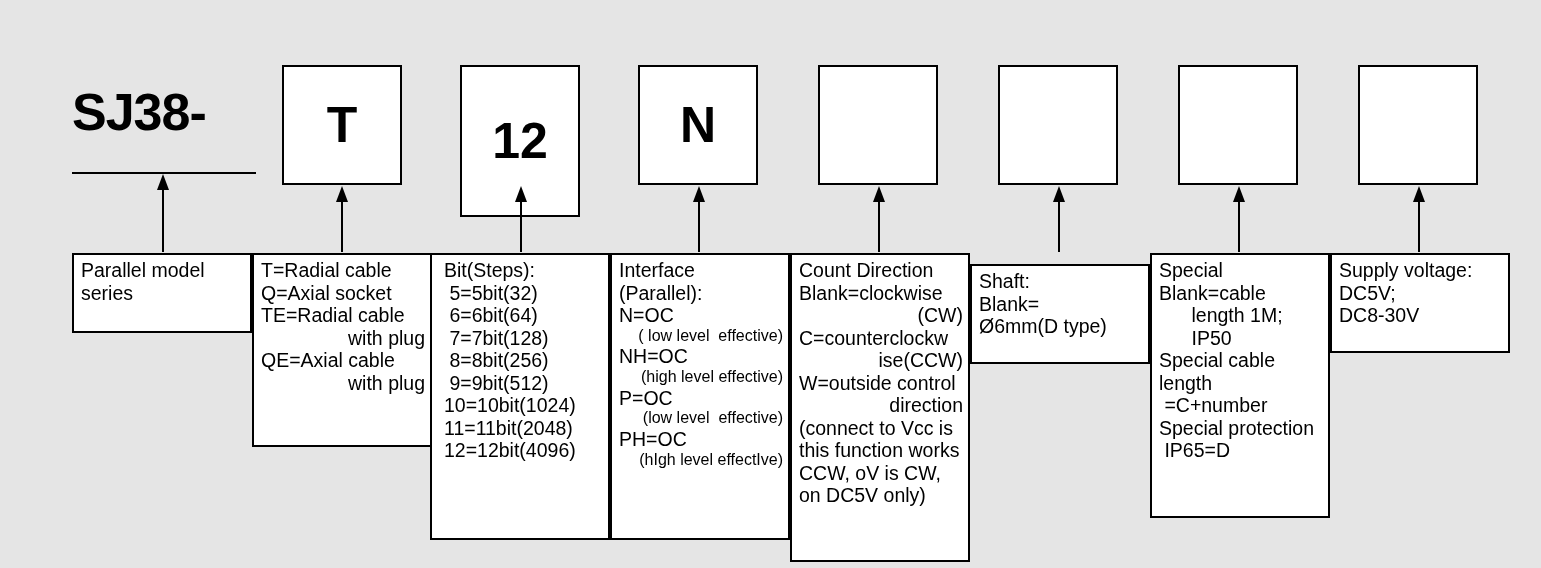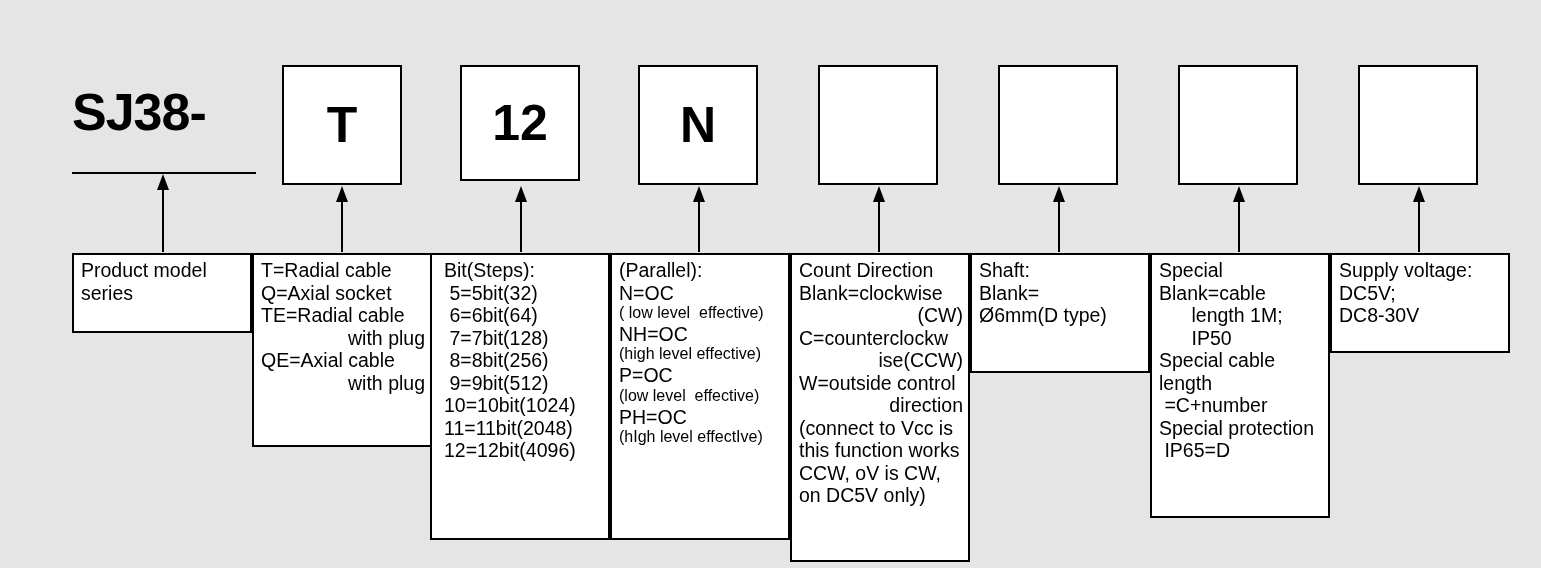--- a/index.html
+++ b/index.html
@@ -78,37 +78,38 @@
     line-height: 1.155;
     overflow: hidden;
   }
   .desc-box .ln {
     display: block;
     white-space: pre;
   }
   .desc-box .ln.small {
     font-size: 16px;
     line-height: 1.18;
+    text-align: right;
   }
   .desc-box .ln.center {
     text-align: right;
   }
 </style>
 </head>
 <body>
 
 <div id="canvas">
 
   <div class="series-label" style="left:72px; top:86px;">SJ38-</div>
   <div class="series-underline" style="left:72px; top:172px; width:184px;"></div>
 
   <div class="code-box" style="left:282px; top:65px; width:120px; height:120px;">
     <span>T</span>
   </div>
-  <div class="code-box" style="left:460px; top:65px; width:120px; height:116px;">
+  <div class="code-box" style="left:460px; top:65px; width:120px; height:152px;">
     <span>12</span>
   </div>
   <div class="code-box" style="left:638px; top:65px; width:120px; height:120px;">
     <span>N</span>
   </div>
   <div class="code-box" style="left:818px; top:65px; width:120px; height:120px;">
     <span></span>
   </div>
   <div class="code-box" style="left:998px; top:65px; width:120px; height:120px;">
     <span></span>
@@ -123,21 +124,21 @@
   <div class="arrow" style="left:162px; top:188px; height:64px;"></div>
   <div class="arrow" style="left:341px; top:200px; height:52px;"></div>
   <div class="arrow" style="left:520px; top:200px; height:52px;"></div>
   <div class="arrow" style="left:698px; top:200px; height:52px;"></div>
   <div class="arrow" style="left:878px; top:200px; height:52px;"></div>
   <div class="arrow" style="left:1058px; top:200px; height:52px;"></div>
   <div class="arrow" style="left:1238px; top:200px; height:52px;"></div>
   <div class="arrow" style="left:1418px; top:200px; height:52px;"></div>
 
   <div class="desc-box" style="left:72px; top:253px; width:180px; height:80px;">
-      <span class="ln">Product model</span>
+      <span class="ln">Parallel model</span>
       <span class="ln">series</span>
     </div>
 
   <div class="desc-box" style="left:252px; top:253px; width:180px; height:194px;">
       <span class="ln">T=Radial cable</span>
       <span class="ln">Q=Axial socket</span>
       <span class="ln">TE=Radial cable</span>
       <span class="ln center">with plug</span>
       <span class="ln">QE=Axial cable</span>
       <span class="ln center">with plug</span>
@@ -149,20 +150,21 @@
       <span class="ln"> 6=6bit(64)</span>
       <span class="ln"> 7=7bit(128)</span>
       <span class="ln"> 8=8bit(256)</span>
       <span class="ln"> 9=9bit(512)</span>
       <span class="ln">10=10bit(1024)</span>
       <span class="ln">11=11bit(2048)</span>
       <span class="ln">12=12bit(4096)</span>
     </div>
 
   <div class="desc-box" style="left:610px; top:253px; width:180px; height:287px;">
+      <span class="ln">Interface</span>
       <span class="ln">(Parallel):</span>
       <span class="ln">N=OC</span>
       <span class="ln small">( low level  effective)</span>
       <span class="ln">NH=OC</span>
       <span class="ln small">(high level effective)</span>
       <span class="ln">P=OC</span>
       <span class="ln small">(low level  effective)</span>
       <span class="ln">PH=OC</span>
       <span class="ln small">(hIgh level effectIve)</span>
     </div>
@@ -174,21 +176,21 @@
       <span class="ln">C=counterclockw</span>
       <span class="ln center">ise(CCW)</span>
       <span class="ln">W=outside control</span>
       <span class="ln center">direction</span>
       <span class="ln">(connect to Vcc is</span>
       <span class="ln">this function works</span>
       <span class="ln">CCW, oV is CW,</span>
       <span class="ln">on DC5V only)</span>
     </div>
 
-  <div class="desc-box" style="left:970px; top:253px; width:180px; height:120px;">
+  <div class="desc-box" style="left:970px; top:264px; width:180px; height:100px;">
       <span class="ln">Shaft:</span>
       <span class="ln">Blank=</span>
       <span class="ln">Ø6mm(D type)</span>
     </div>
 
   <div class="desc-box" style="left:1150px; top:253px; width:180px; height:265px;">
       <span class="ln">Special</span>
       <span class="ln">Blank=cable</span>
       <span class="ln">      length 1M;</span>
       <span class="ln">      IP50</span>

